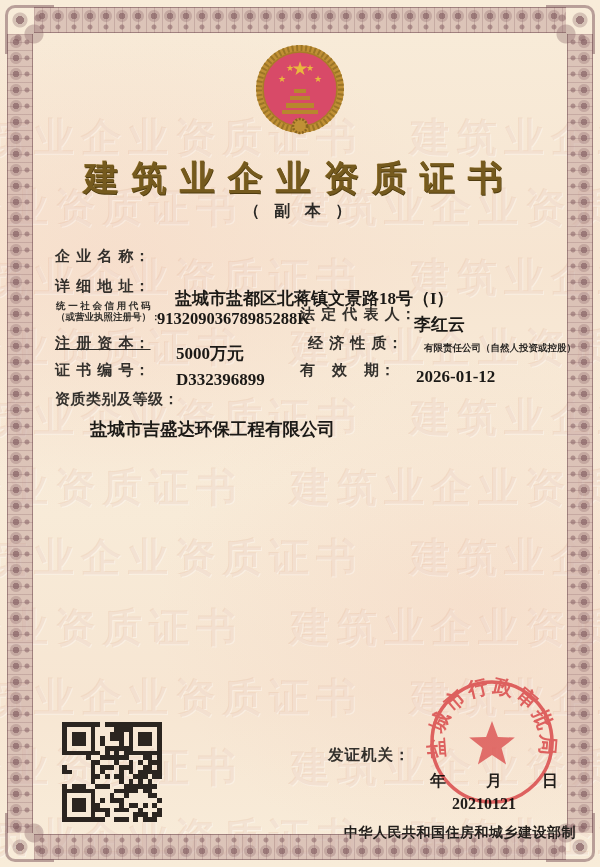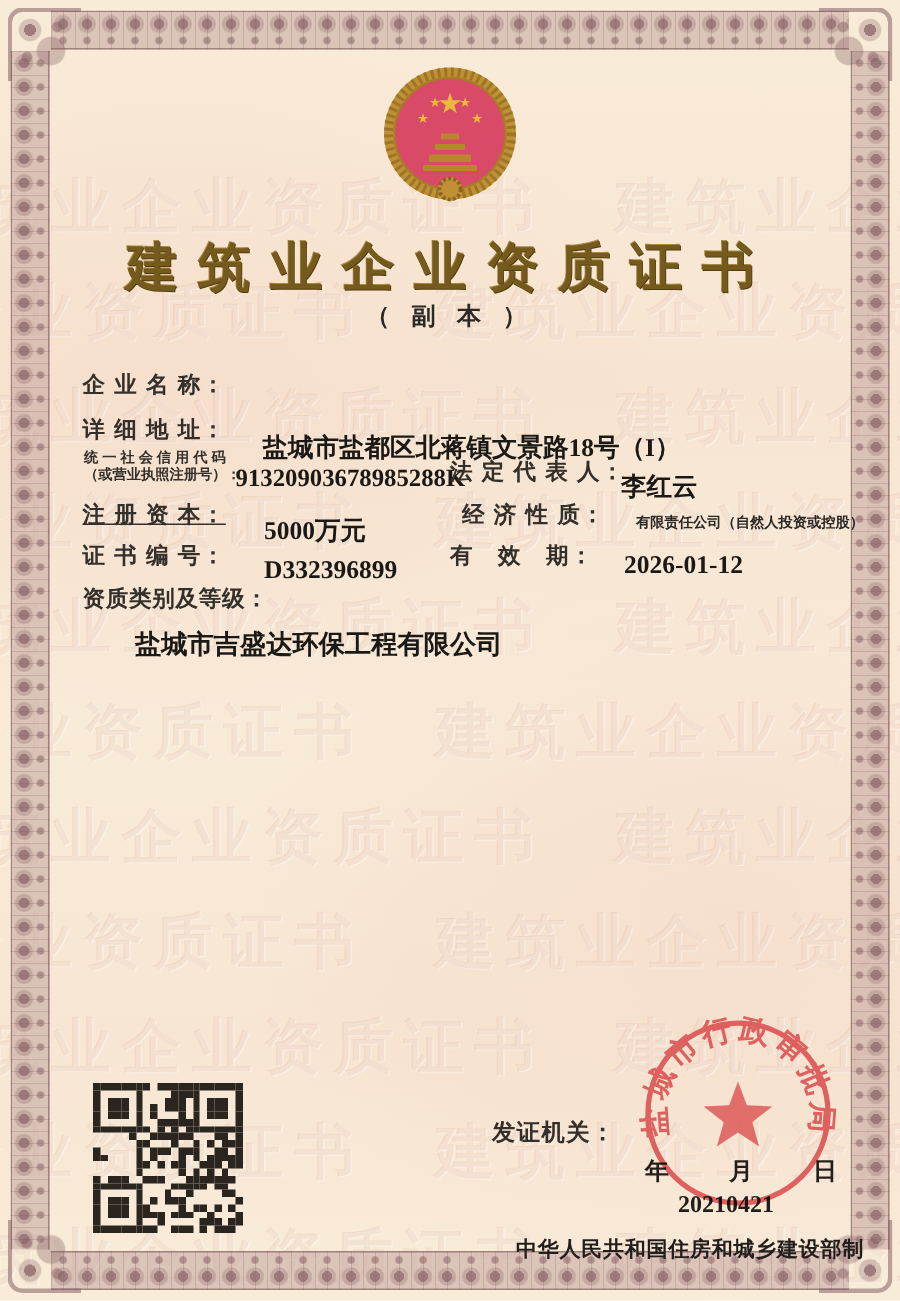--- a/index.html
+++ b/index.html
@@ -606,21 +606,21 @@
 
     <div class="abs flabel" style="left:328px; top:745px; font-size:15.5px;">发证机关：</div>
 
     <div class="abs datechars" style="left:430px; top:771px; width:128px;">
       <span>年</span>
       <span>月</span>
       <span>日</span>
     </div>
     <div class="abs datenums" style="left:410px; top:795px; width:148px;">
       <span>2021</span>
-      <span>04</span>
+      <span>01</span>
       <span>21</span>
     </div>
 
     <div class="abs footer" style="left:344px; top:814px;margin-top:10px;">中华人民共和国住房和城乡建设部制</div>
 
     <svg class="abs stamp" viewBox="0 0 146 146">
       <defs>
         <path id="stamparc" d="M 27.6,91.4 A 49,49 0 1 1 118.4,91.4" fill="none"></path>
       </defs>
       <circle cx="73" cy="73" r="60" fill="none" stroke="#da4e4e" stroke-width="3.5"></circle>

